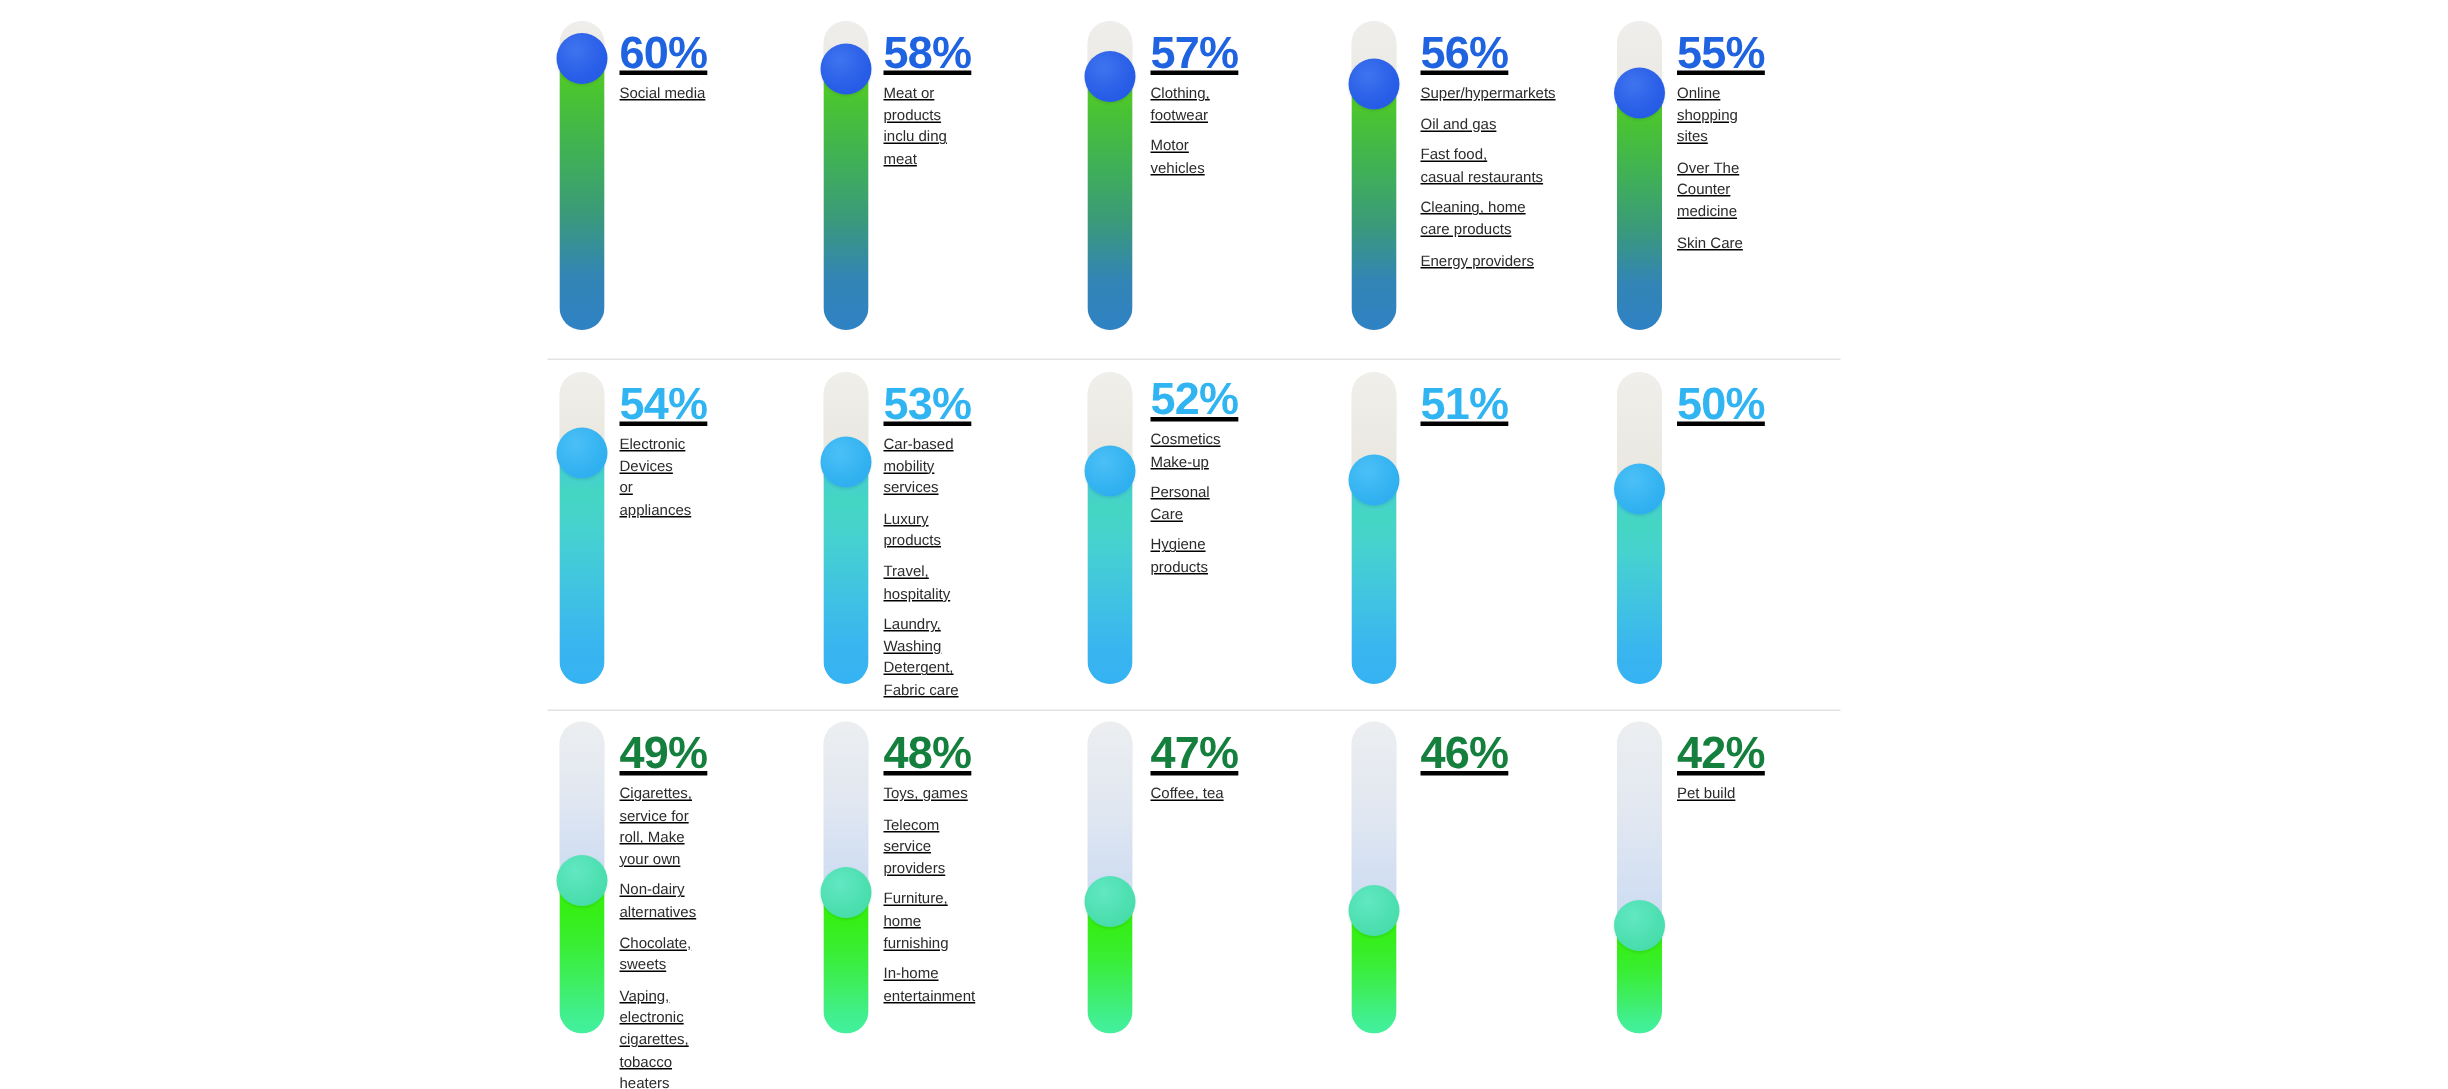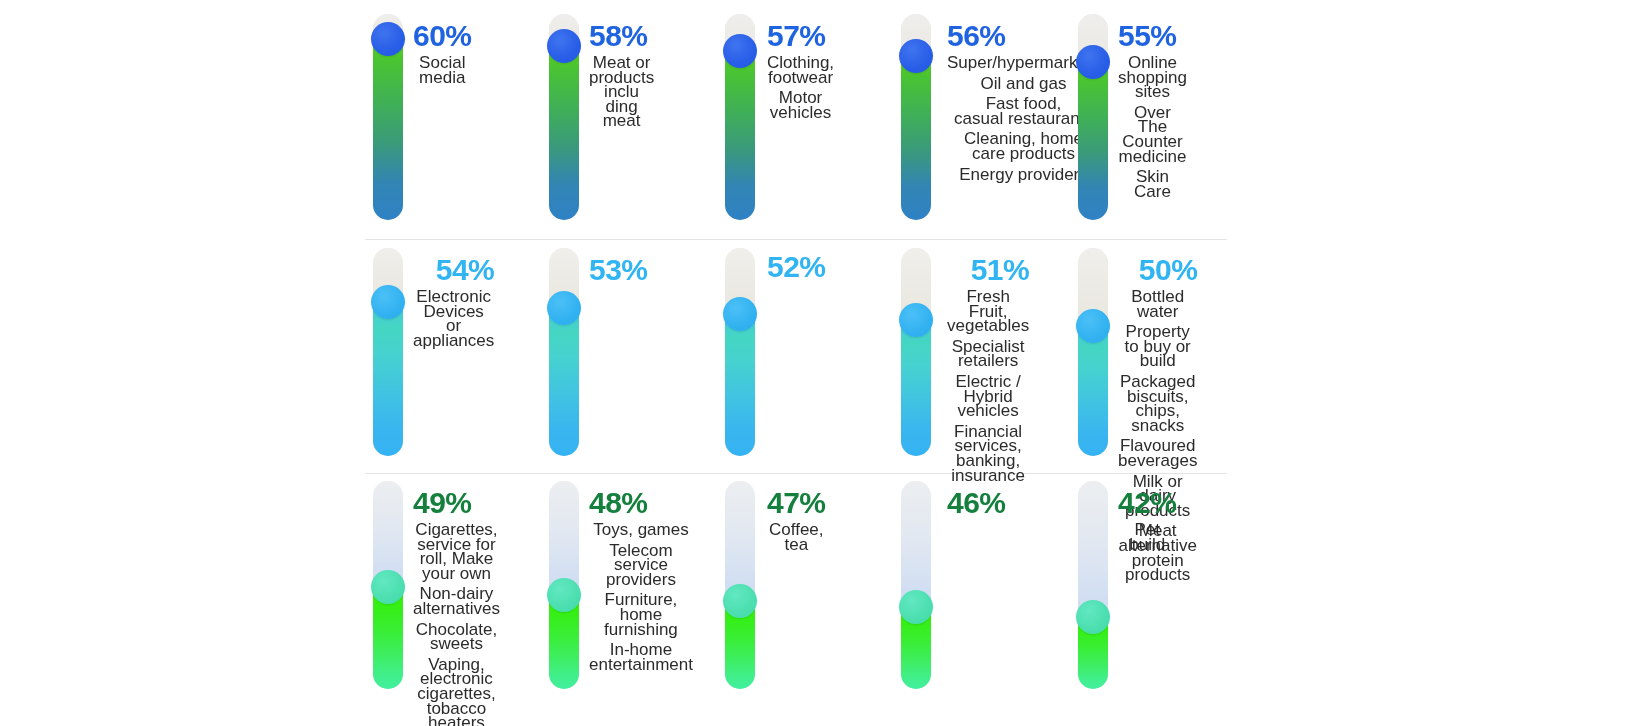--- a/index.html
+++ b/index.html
@@ -37,37 +37,36 @@
   }
   .thumb{
     position:absolute;
     width:34px;height:34px;
     border-radius:50%;
     left:-2px;
     box-shadow:0 1px 2px rgba(0,0,0,.10);
   }
 
   
-  .info{position:absolute;top:0;}
+  .info{position:absolute;top:0;text-decoration:underline;}
   .pct{
     font-size:30px;
     font-weight:bold;
     letter-spacing:-0.5px;
     line-height:32px;
     margin:0 0 4px 0;
     white-space:nowrap;
   }
   .items{margin:0;padding:0;list-style:none;}
   .items li{
-    font-size:17px;
+    font-size:10px;
     line-height:14.6px;
     color:#2b2b2b;
     margin-bottom:6px;
     white-space:pre-line;
-    text-align:center;
   }
 
   
   .r0 .pct{color:#1f63e0;}
   .r1 .pct{color:#30b4f2;text-align:right;}
   .r2 .pct{color:#15803d;}
 </style>
 </head>
 <body>
 
@@ -168,67 +167,63 @@
         </div>
       </div>
       <div class="cell" style="left: 0px;">
         <div class="bar" style="left: 549px; height: 208px;">
           <div class="track-top" style="height: 58px; background: linear-gradient(rgb(240, 239, 235) 0%, rgb(236, 234, 228) 55%, rgb(232, 231, 223) 100%);"></div>
           <div class="fill" style="height: 150px; background: linear-gradient(rgb(68, 201, 224) 0%, rgb(69, 214, 194) 18%, rgb(70, 210, 207) 34%, rgb(64, 195, 226) 60%, rgb(57, 182, 239) 82%, rgb(53, 178, 242) 100%);"></div>
         </div>
         <div class="thumb" style="left: 547px; top: 43px; background: radial-gradient(circle at 38% 32%, rgb(76, 192, 247) 0%, rgb(52, 179, 241) 55%, rgb(40, 169, 238) 100%);"></div>
         <div class="info" style="left: 589px; top: 6px;">
           <div class="pct">53%</div>
+          <ul class="items">
+            <li>Car-based
+mobility services</li>
+            <li>Luxury products</li>
+            <li>Travel, hospitality</li>
+            <li>Laundry, Washing
+Detergent, Fabric care</li>
+          </ul>
         </div>
       </div>
       <div class="cell" style="left: 0px;">
         <div class="bar" style="left: 725px; height: 208px;">
           <div class="track-top" style="height: 64px; background: linear-gradient(rgb(240, 239, 235) 0%, rgb(236, 234, 228) 55%, rgb(232, 231, 223) 100%);"></div>
           <div class="fill" style="height: 144px; background: linear-gradient(rgb(68, 201, 224) 0%, rgb(69, 214, 194) 18%, rgb(70, 210, 207) 34%, rgb(64, 195, 226) 60%, rgb(57, 182, 239) 82%, rgb(53, 178, 242) 100%);"></div>
         </div>
         <div class="thumb" style="left: 723px; top: 49px; background: radial-gradient(circle at 38% 32%, rgb(76, 192, 247) 0%, rgb(52, 179, 241) 55%, rgb(40, 169, 238) 100%);"></div>
         <div class="info" style="left: 767px; top: 3px;">
           <div class="pct">52%</div>
+          <ul class="items">
+            <li>Cosmetics Make-up</li>
+            <li>Personal Care</li>
+            <li>Hygiene products</li>
+          </ul>
         </div>
       </div>
       <div class="cell" style="left: 0px;">
         <div class="bar" style="left: 901px; height: 208px;">
           <div class="track-top" style="height: 70px; background: linear-gradient(rgb(240, 239, 235) 0%, rgb(236, 234, 228) 55%, rgb(232, 231, 223) 100%);"></div>
           <div class="fill" style="height: 138px; background: linear-gradient(rgb(68, 201, 224) 0%, rgb(69, 214, 194) 18%, rgb(70, 210, 207) 34%, rgb(64, 195, 226) 60%, rgb(57, 182, 239) 82%, rgb(53, 178, 242) 100%);"></div>
         </div>
         <div class="thumb" style="left: 899px; top: 55px; background: radial-gradient(circle at 38% 32%, rgb(76, 192, 247) 0%, rgb(52, 179, 241) 55%, rgb(40, 169, 238) 100%);"></div>
         <div class="info" style="left: 947px; top: 6px;">
           <div class="pct">51%</div>
-          <ul class="items">
-            <li>Fresh Fruit, vegetables</li>
-            <li>Specialist retailers</li>
-            <li>Electric / Hybrid vehicles</li>
-            <li>Financial services,
-banking, insurance</li>
-          </ul>
         </div>
       </div>
       <div class="cell" style="left: 0px;">
         <div class="bar" style="left: 1078px; height: 208px;">
           <div class="track-top" style="height: 76px; background: linear-gradient(rgb(240, 239, 235) 0%, rgb(236, 234, 228) 55%, rgb(232, 231, 223) 100%);"></div>
           <div class="fill" style="height: 132px; background: linear-gradient(rgb(68, 201, 224) 0%, rgb(69, 214, 194) 18%, rgb(70, 210, 207) 34%, rgb(64, 195, 226) 60%, rgb(57, 182, 239) 82%, rgb(53, 178, 242) 100%);"></div>
         </div>
         <div class="thumb" style="left: 1076px; top: 61px; background: radial-gradient(circle at 38% 32%, rgb(76, 192, 247) 0%, rgb(52, 179, 241) 55%, rgb(40, 169, 238) 100%);"></div>
         <div class="info" style="left: 1118px; top: 6px;">
           <div class="pct">50%</div>
-          <ul class="items">
-            <li>Bottled water</li>
-            <li>Property to buy or build</li>
-            <li>Packaged biscuits,
-chips, snacks</li>
-            <li>Flavoured beverages</li>
-            <li>Milk or dairy products</li>
-            <li>Meat alternative
-protein products</li>
-          </ul>
         </div>
       </div>
     </div>
     <div class="row r2" style="top: 481px; height: 208px;">
       <div class="cell" style="left: 0px;">
         <div class="bar" style="left: 373px; height: 208px;">
           <div class="track-top" style="height: 104px; background: linear-gradient(rgb(236, 238, 240) 0%, rgb(226, 232, 241) 45%, rgb(212, 224, 242) 80%, rgb(205, 220, 242) 100%);"></div>
           <div class="fill" style="height: 104px; background: linear-gradient(rgb(60, 242, 12) 0%, rgb(53, 239, 20) 20%, rgb(57, 238, 53) 44%, rgb(62, 238, 99) 68%, rgb(65, 239, 142) 88%, rgb(67, 240, 158) 100%);"></div>
         </div>
         <div class="thumb" style="left: 371px; top: 89px; background: radial-gradient(circle at 38% 32%, rgb(98, 232, 194) 0%, rgb(77, 223, 176) 55%, rgb(65, 217, 166) 100%);"></div>

